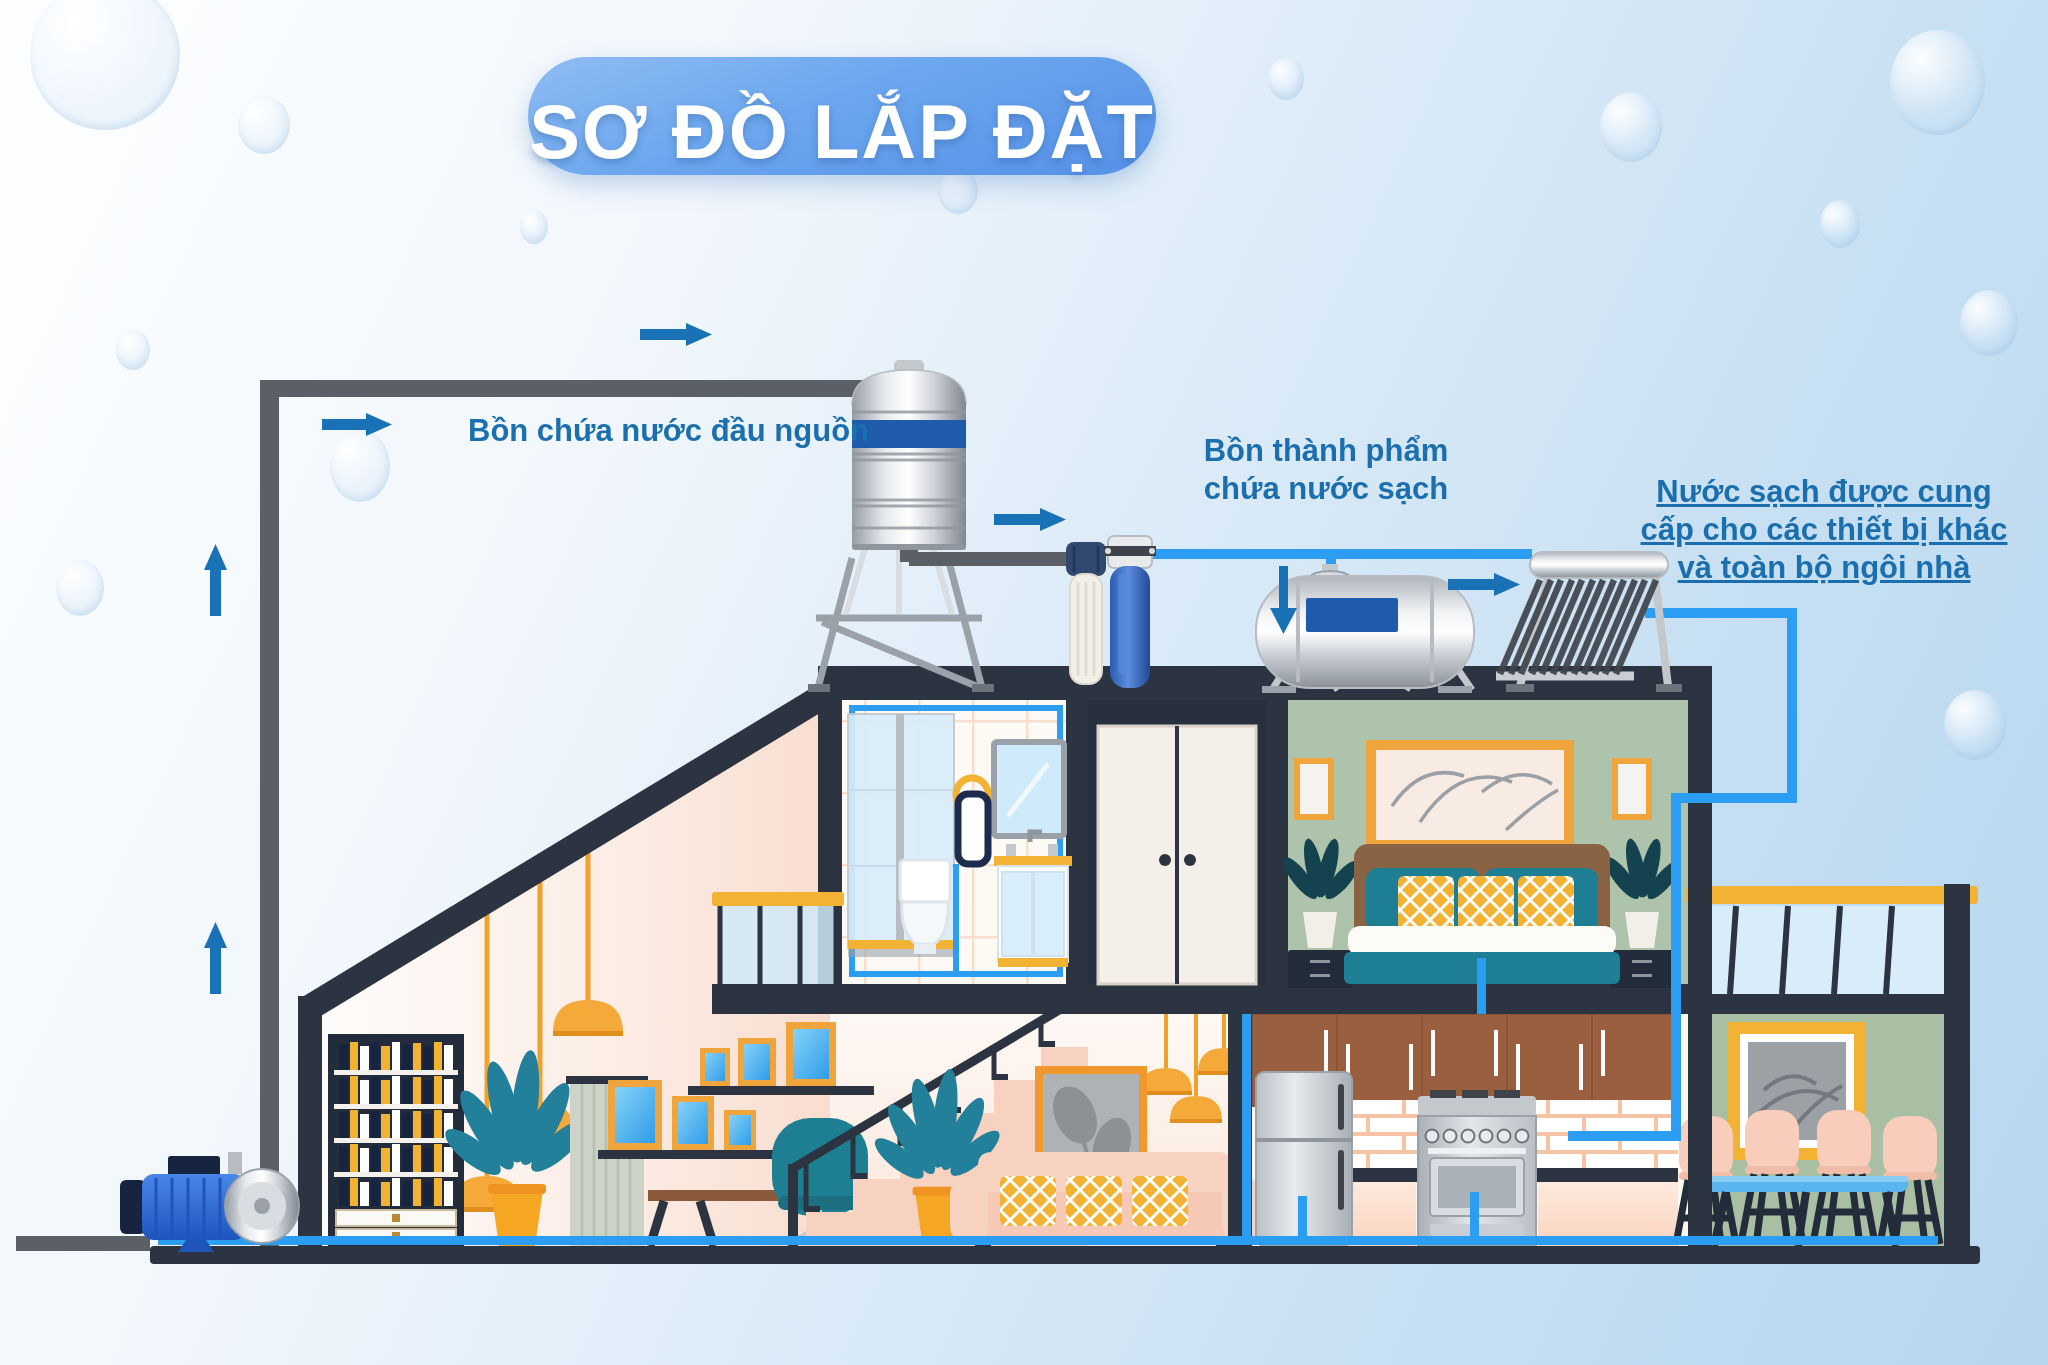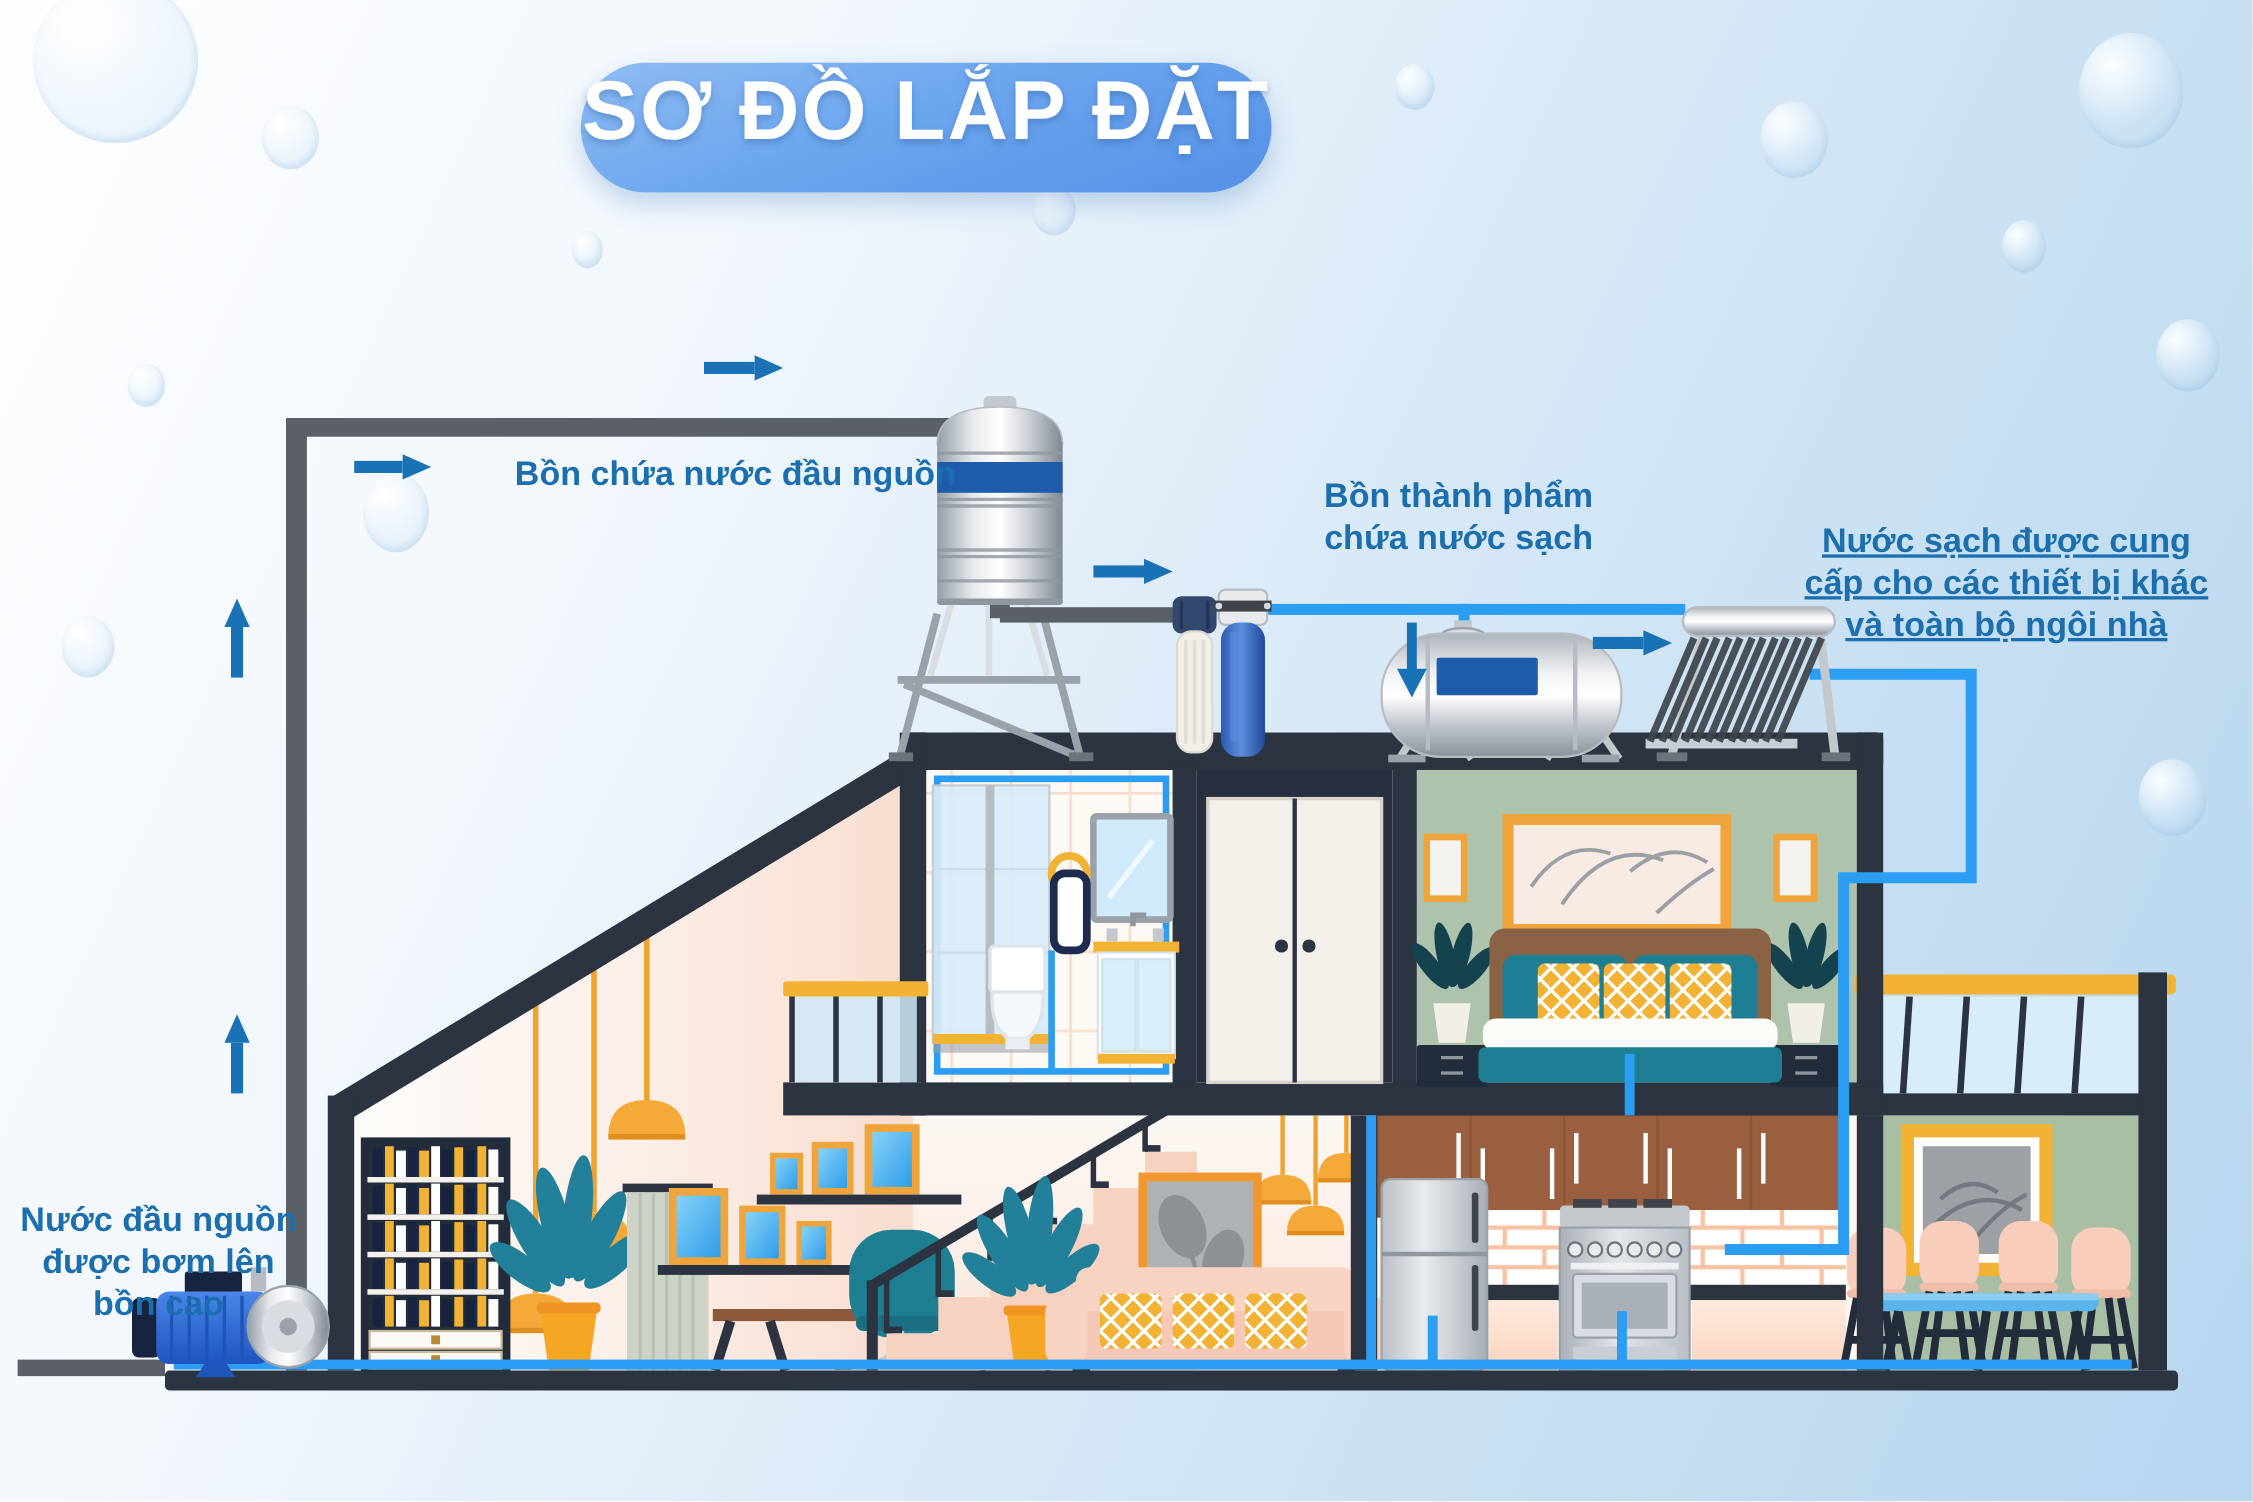--- a/index.html
+++ b/index.html
@@ -4,21 +4,21 @@
 <style>
   html,body{margin:0;padding:0;}
   body{width:2048px;height:1365px;overflow:hidden;font-family:"Liberation Sans",sans-serif;}
   #canvas{position:relative;width:2048px;height:1365px;
     background:linear-gradient(115deg,#fdfeff 0%,#f2f7fc 28%,#dcebf8 52%,#c6dff2 76%,#b7d6ef 100%);}
   .drop{position:absolute;border-radius:50%;
     background:radial-gradient(circle at 32% 28%, rgba(255,255,255,.95), rgba(216,234,249,.35) 55%, rgba(168,207,239,.22));
     box-shadow:inset -2px -4px 7px rgba(122,172,216,.25);}
   .pill{position:absolute;left:528px;top:57px;width:628px;height:118px;border-radius:59px;
     background:linear-gradient(160deg,#8fbcf3 0%,#6ba6ee 45%,#5590e7 100%);
-    display:flex;align-items:flex-start;justify-content:center;
+    display:flex;align-items:flex-end;justify-content:center;
     box-shadow:0 10px 24px rgba(90,140,200,.35);}
   .pill span{color:#ffffff;font-size:76px;font-weight:bold;letter-spacing:2px;white-space:nowrap;
     text-shadow:0 4px 7px rgba(40,90,150,.35);}
   .lbl{position:absolute;color:#1b6fae;font-weight:bold;font-size:31px;line-height:1.22;text-align:center;}
   .nowrap{white-space:nowrap;}
   svg{position:absolute;left:0;top:0;}
 </style>
 </head>
 <body>
 
@@ -633,14 +633,13 @@
     </g>
   </svg>
 
   <div class="pill">
     <span>SƠ ĐỒ LẮP ĐẶT</span>
   </div>
 
   <div class="lbl" style="left:1196px;top:432px;width:260px;">Bồn thành phẩm chứa nước sạch</div>
   <div class="lbl nowrap" style="left:468px;top:412px;width:400px;">Bồn chứa nước đầu nguồn</div>
   <div class="lbl" style="left:1632px;top:473px;width:384px;text-decoration:underline;">Nước sạch được cung cấp cho các thiết bị khác và toàn bộ ngôi nhà</div>
-  <div class="lbl" style="left:16px;top:1090px;width:256px;">Nước đầu nguồn được bơm lên bồn cao</div>
 </div>
 
 </body></html>

